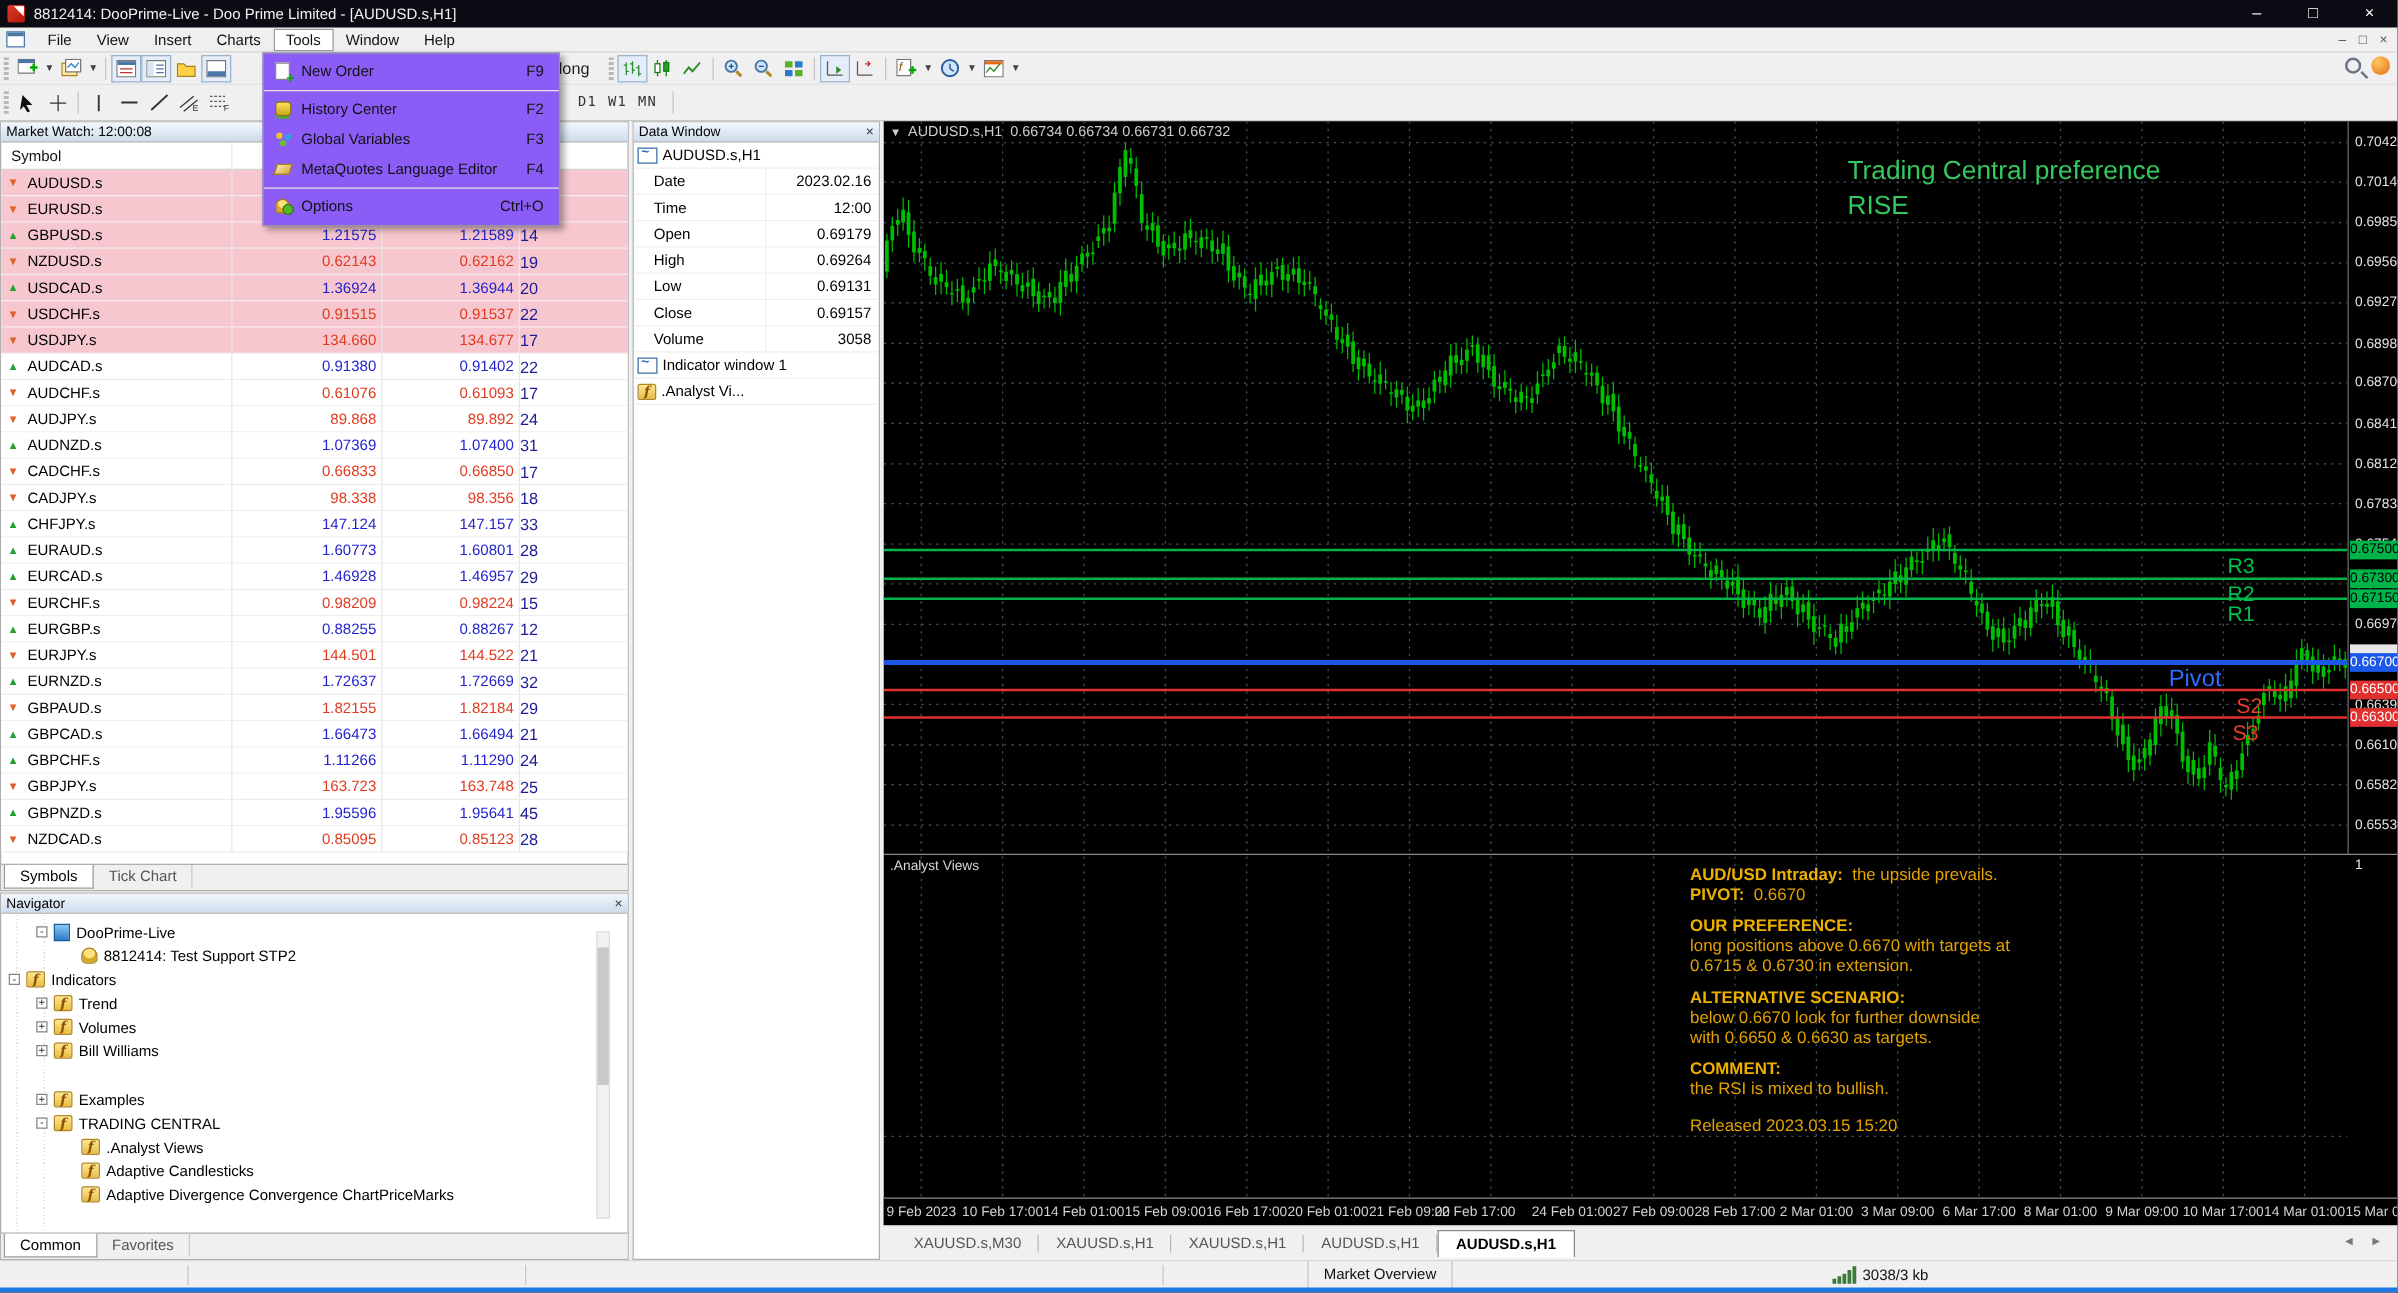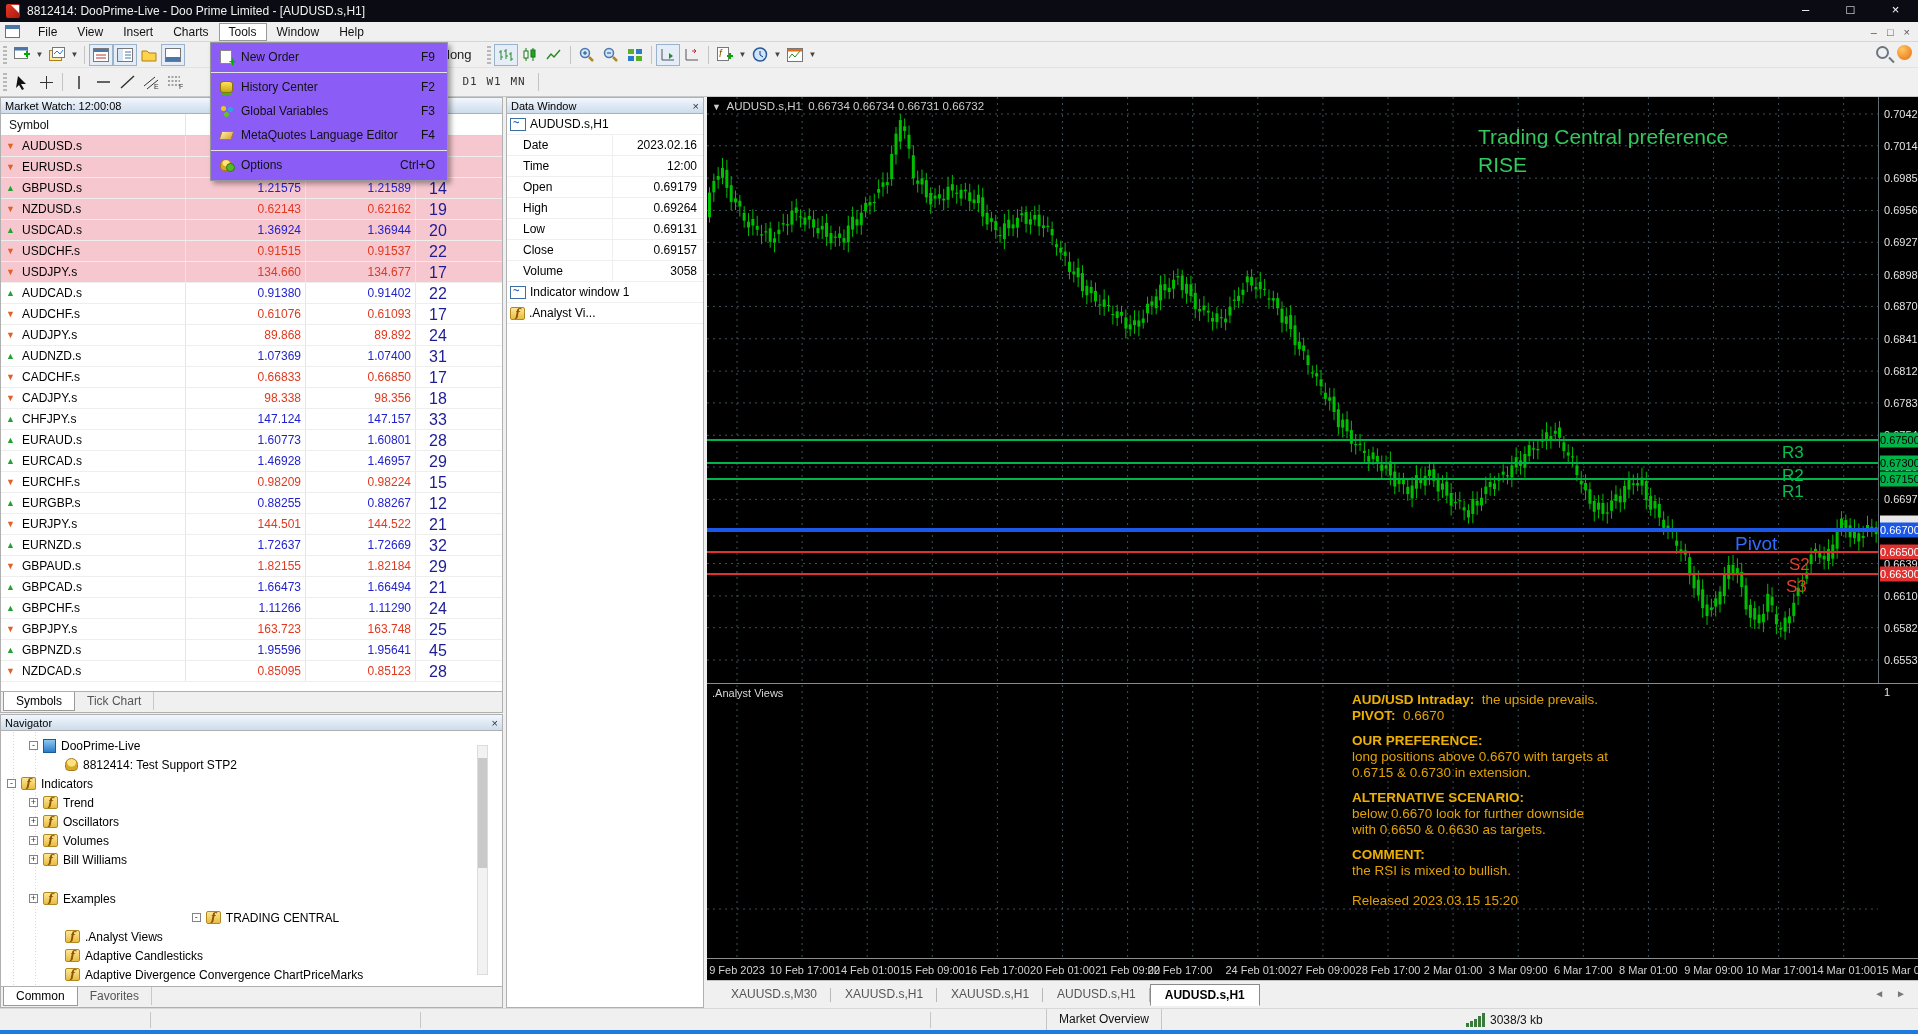--- a/index.html
+++ b/index.html
@@ -43,21 +43,21 @@
 .ptitle{height:16px;background:linear-gradient(#f2f7fd,#cddcec);border-bottom:1px solid #b0b0b0;font-size:11px;color:#000;display:flex;align-items:center;padding:0 4px;}
 .pclose{margin-left:auto;font-size:11px;color:#333;line-height:10px;}
 
 
 .mw-head{height:22px;display:flex;align-items:center;border-bottom:1px solid #d4d4d4;color:#111;}
 .mw-row{height:21px;display:flex;align-items:center;border-bottom:1px solid #eeeeee;background:#fff;}
 .mw-row.pinned{background:#f7c7cf;}
 .c-sym{width:184px;display:flex;align-items:center;gap:5px;padding-left:5px;overflow:hidden;}
 .c-bid{width:120px;text-align:right;border-left:1px solid #e6e6e6;align-self:stretch;line-height:21px;padding-right:4px;}
 .c-ask{width:110px;text-align:right;border-left:1px solid #e6e6e6;align-self:stretch;line-height:21px;padding-right:4px;}
-.c-spr{width:50px;text-align:center;border-left:1px solid #e6e6e6;align-self:stretch;line-height:21px;padding-right:5px;color:#1c1c96;font-size:16px;}
+.c-spr{width:50px;text-align:left;border-left:1px solid #e6e6e6;align-self:stretch;line-height:21px;padding-right:5px;color:#1c1c96;font-size:13px;}
 .mw-row.up .c-bid,.mw-row.up .c-ask{color:#2222cc;}
 .mw-row.down .c-bid,.mw-row.down .c-ask{color:#e0391e;}
 .tick-arrow{width:11px;font-size:9px;line-height:11px;}
 .mw-row.up .tick-arrow::before{content:"▲";color:#22a030;}
 .mw-row.down .tick-arrow::before{content:"▼";color:#e06028;}
 .bottom-tabs{position:absolute;left:0;bottom:0;width:100%;height:21px;background:#f0f0f0;border-top:1px solid #b0b0b0;display:flex;align-items:flex-start;padding-left:2px;}
 .btab{padding:2px 12px;color:#555;border-right:1px solid #c8c8c8;font-size:12px;}
 .btab.active{background:#fff;border:1px solid #9a9a9a;border-top:none;color:#000;}
 
 
@@ -638,38 +638,33 @@
         <span>Indicators</span>
       </div>
       <div class="tree-row" style="padding-left: 28px;">
         <span class="expander plus"></span>
         <span class="nicon func"></span>
         <span>Trend</span>
       </div>
       <div class="tree-row" style="padding-left: 28px;">
         <span class="expander plus"></span>
         <span class="nicon func"></span>
-        <span>Oscillators</span>
-      </div>
-      <div class="tree-row" style="padding-left: 28px;">
-        <span class="expander plus"></span>
-        <span class="nicon func"></span>
         <span>Volumes</span>
       </div>
       <div class="tree-row" style="padding-left: 28px;">
         <span class="expander plus"></span>
         <span class="nicon func"></span>
         <span>Bill Williams</span>
       </div>
       <div class="tree-row" style="padding-left: 28px; margin-top: 20px;">
         <span class="expander plus"></span>
         <span class="nicon func"></span>
         <span>Examples</span>
       </div>
-      <div class="tree-row" style="padding-left: 28px; justify-content: center;">
+      <div class="tree-row" style="padding-left: 28px;">
         <span class="expander minus"></span>
         <span class="nicon func"></span>
         <span>TRADING CENTRAL</span>
       </div>
       <div class="tree-row" style="padding-left: 50px;">
         <span class="expander none"></span>
         <span class="nicon func"></span>
         <span>.Analyst Views</span>
       </div>
       <div class="tree-row" style="padding-left: 50px;">

